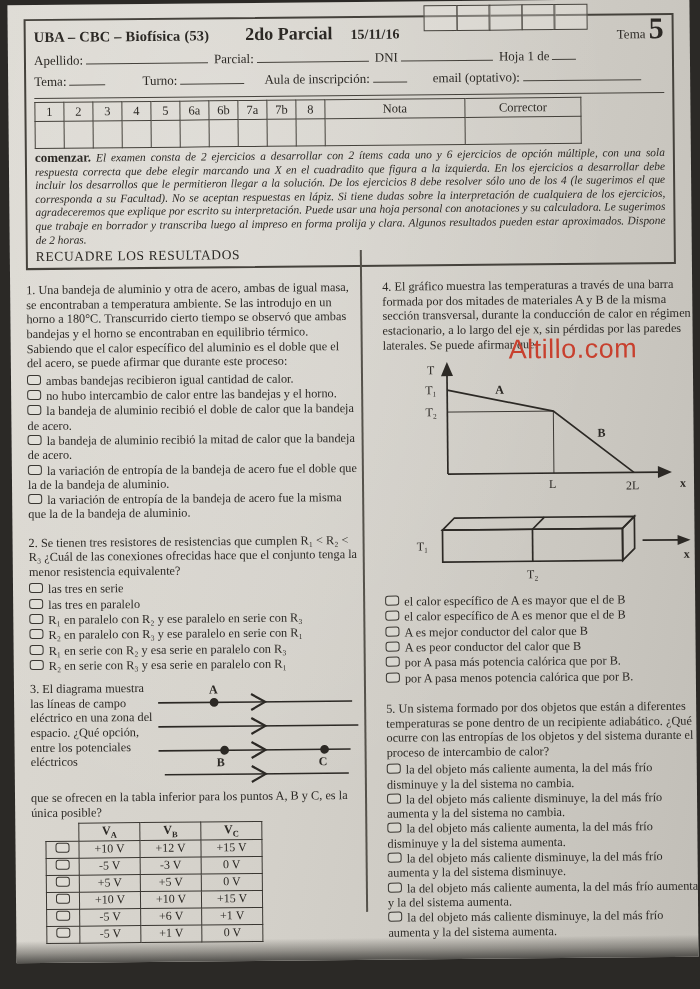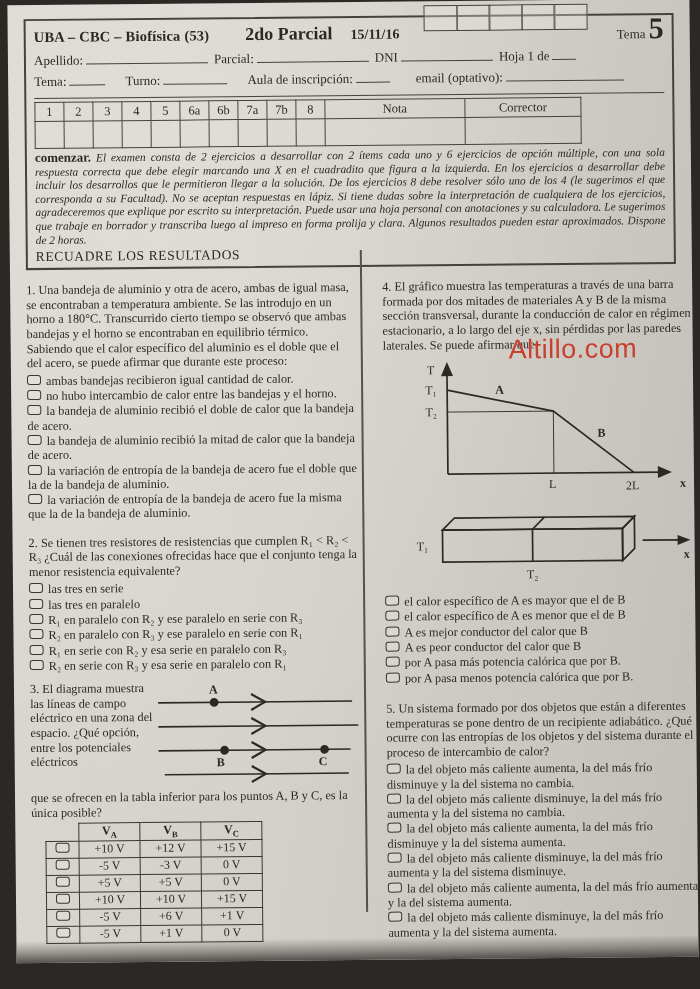--- a/index.html
+++ b/index.html
@@ -91,21 +91,21 @@
       <span>Parcial:</span>
         <span class="blank" style="width:112px"></span>
       <span>DNI</span>
         <span class="blank" style="width:92px"></span>
       <span>Hoja 1 de</span>
         <span class="blank" style="width:24px"></span>
     </div>
     <div class="hrow3">
       <span>Tema:</span>
         <span class="blank" style="width:36px"></span>
-      <span style="margin-left:14px">Turno:</span>
+      <span style="margin-left:31px">Turno:</span>
         <span class="blank" style="width:64px"></span>
       <span style="margin-left:14px">Aula de inscripción:</span>
         <span class="blank" style="width:34px"></span>
       <span style="margin-left:20px">email (optativo):</span>
         <span class="blank" style="width:118px"></span>
     </div>
 
     <div class="grade">
       <table class="gt">
         <colgroup>

